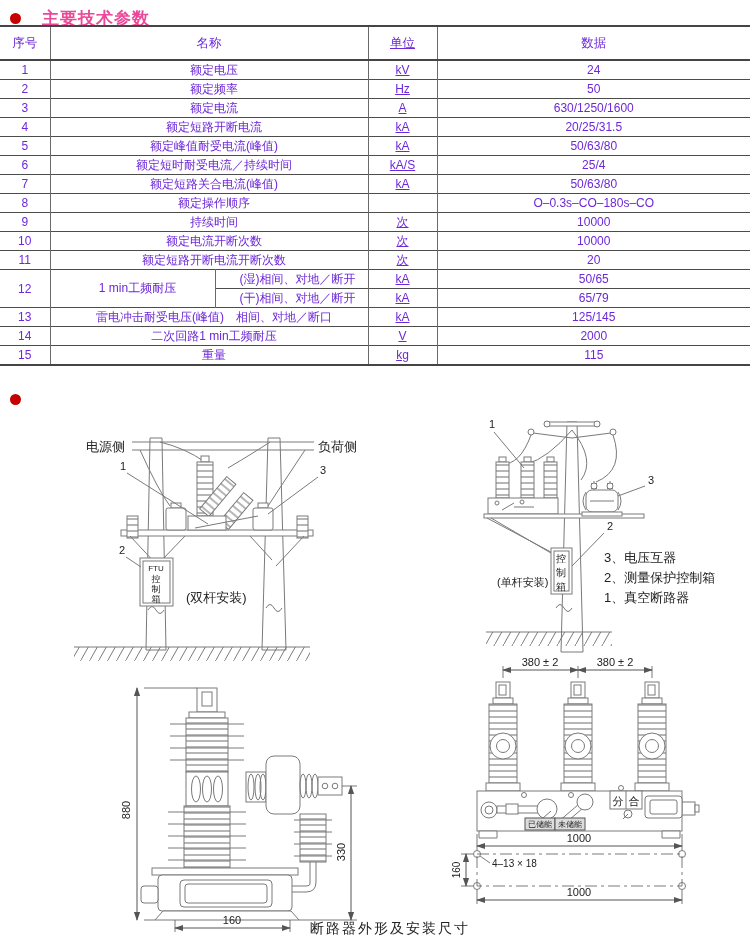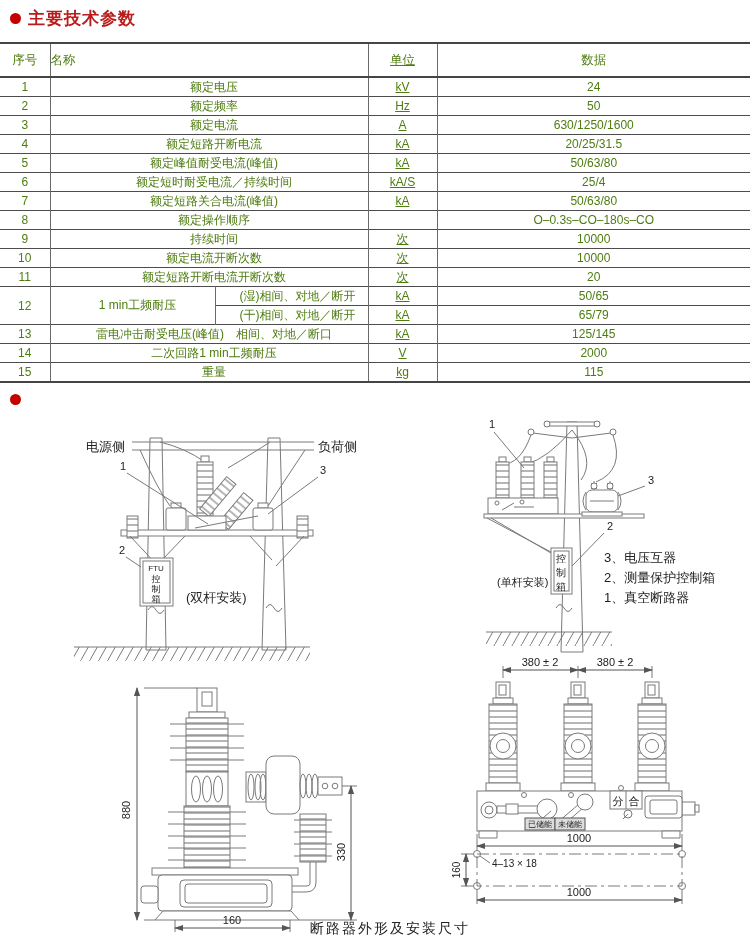--- a/index.html
+++ b/index.html
@@ -2,42 +2,42 @@
 <html><head>
 <meta charset="utf-8">
 <style>
   html,body { margin:0; padding:0; }
   body {
     width:750px; height:948px; background:#ffffff; position:relative;
     font-family:"Liberation Sans", sans-serif; color:#1a1a1a;
     overflow:hidden;
   }
   .sec-title {
-    position:absolute; left:10px; display:flex; align-items:center; gap:7px;
-    font-weight:bold; font-size:17px; color:#b91c1c; letter-spacing:1px;
+    position:absolute; left:10px; display:flex; align-items:center; gap:21px;
+    font-weight:bold; font-size:17px; color:#ec4899; letter-spacing:1px;
   }
   .bullet { width:11px; height:11px; border-radius:50%; background:#c40000; flex:0 0 auto; }
   #title1 { top:7px; }
   #title2 { top:394px; }
 
   table.spec {
-    position:absolute; top:42px; left:0; width:750px;
-    border-collapse:collapse; font-size:12px; color:#4d7c0f;
+    position:absolute; top:25px; left:0; width:750px;
+    border-collapse:collapse; font-size:12px; color:#6d28d9;
     table-layout:fixed;
   }
   table.spec tr { border-bottom:1.5px solid #4c4c4c; }
   table.spec tr.head { border-top:2px solid #454545; border-bottom:2px solid #454545; }
   table.spec tr.last { border-bottom:2px solid #454545; }
   table.spec th { font-weight:normal; height:32px; font-size:12.5px; padding:0; }
   table.spec td { height:18px; padding:0; text-align:center; }
   .c-name { border-left:1px solid #6a6a6a; text-align:left; padding-left:10px !important; }
   .c-sub  { border-left:1px solid #6a6a6a; text-align:right; padding-left:12px !important;margin-top:30px; }
   .c-unit { border-left:1px solid #6a6a6a;text-decoration:underline; }
   .c-data { border-left:1px solid #6a6a6a; }
-  th.c-name { text-align:left; padding-left:0 !important; }
+  th.c-name { text-align:center; padding-left:0 !important; }
 
   #drawings { position:absolute; top:420px; left:0; }
   #drawings text { fill:#222; font-family:"Liberation Sans", sans-serif; }
   .s  { stroke:#7a7a7a; fill:none; stroke-width:1; }
   .sf { stroke:#7a7a7a; fill:#ffffff; stroke-width:1; }
   .rib{ fill:url(#ribs); stroke:#7a7a7a; stroke-width:1; }
   .dm { stroke:#555555; stroke-width:1; fill:none; marker-start:url(#arr); marker-end:url(#arr); }
   .ext{ stroke:#555555; stroke-width:0.8; }
   .t8 { font-size:8px; }  .t9 { font-size:9px; }
   .t10{ font-size:10px; } .t11{ font-size:11px; }

